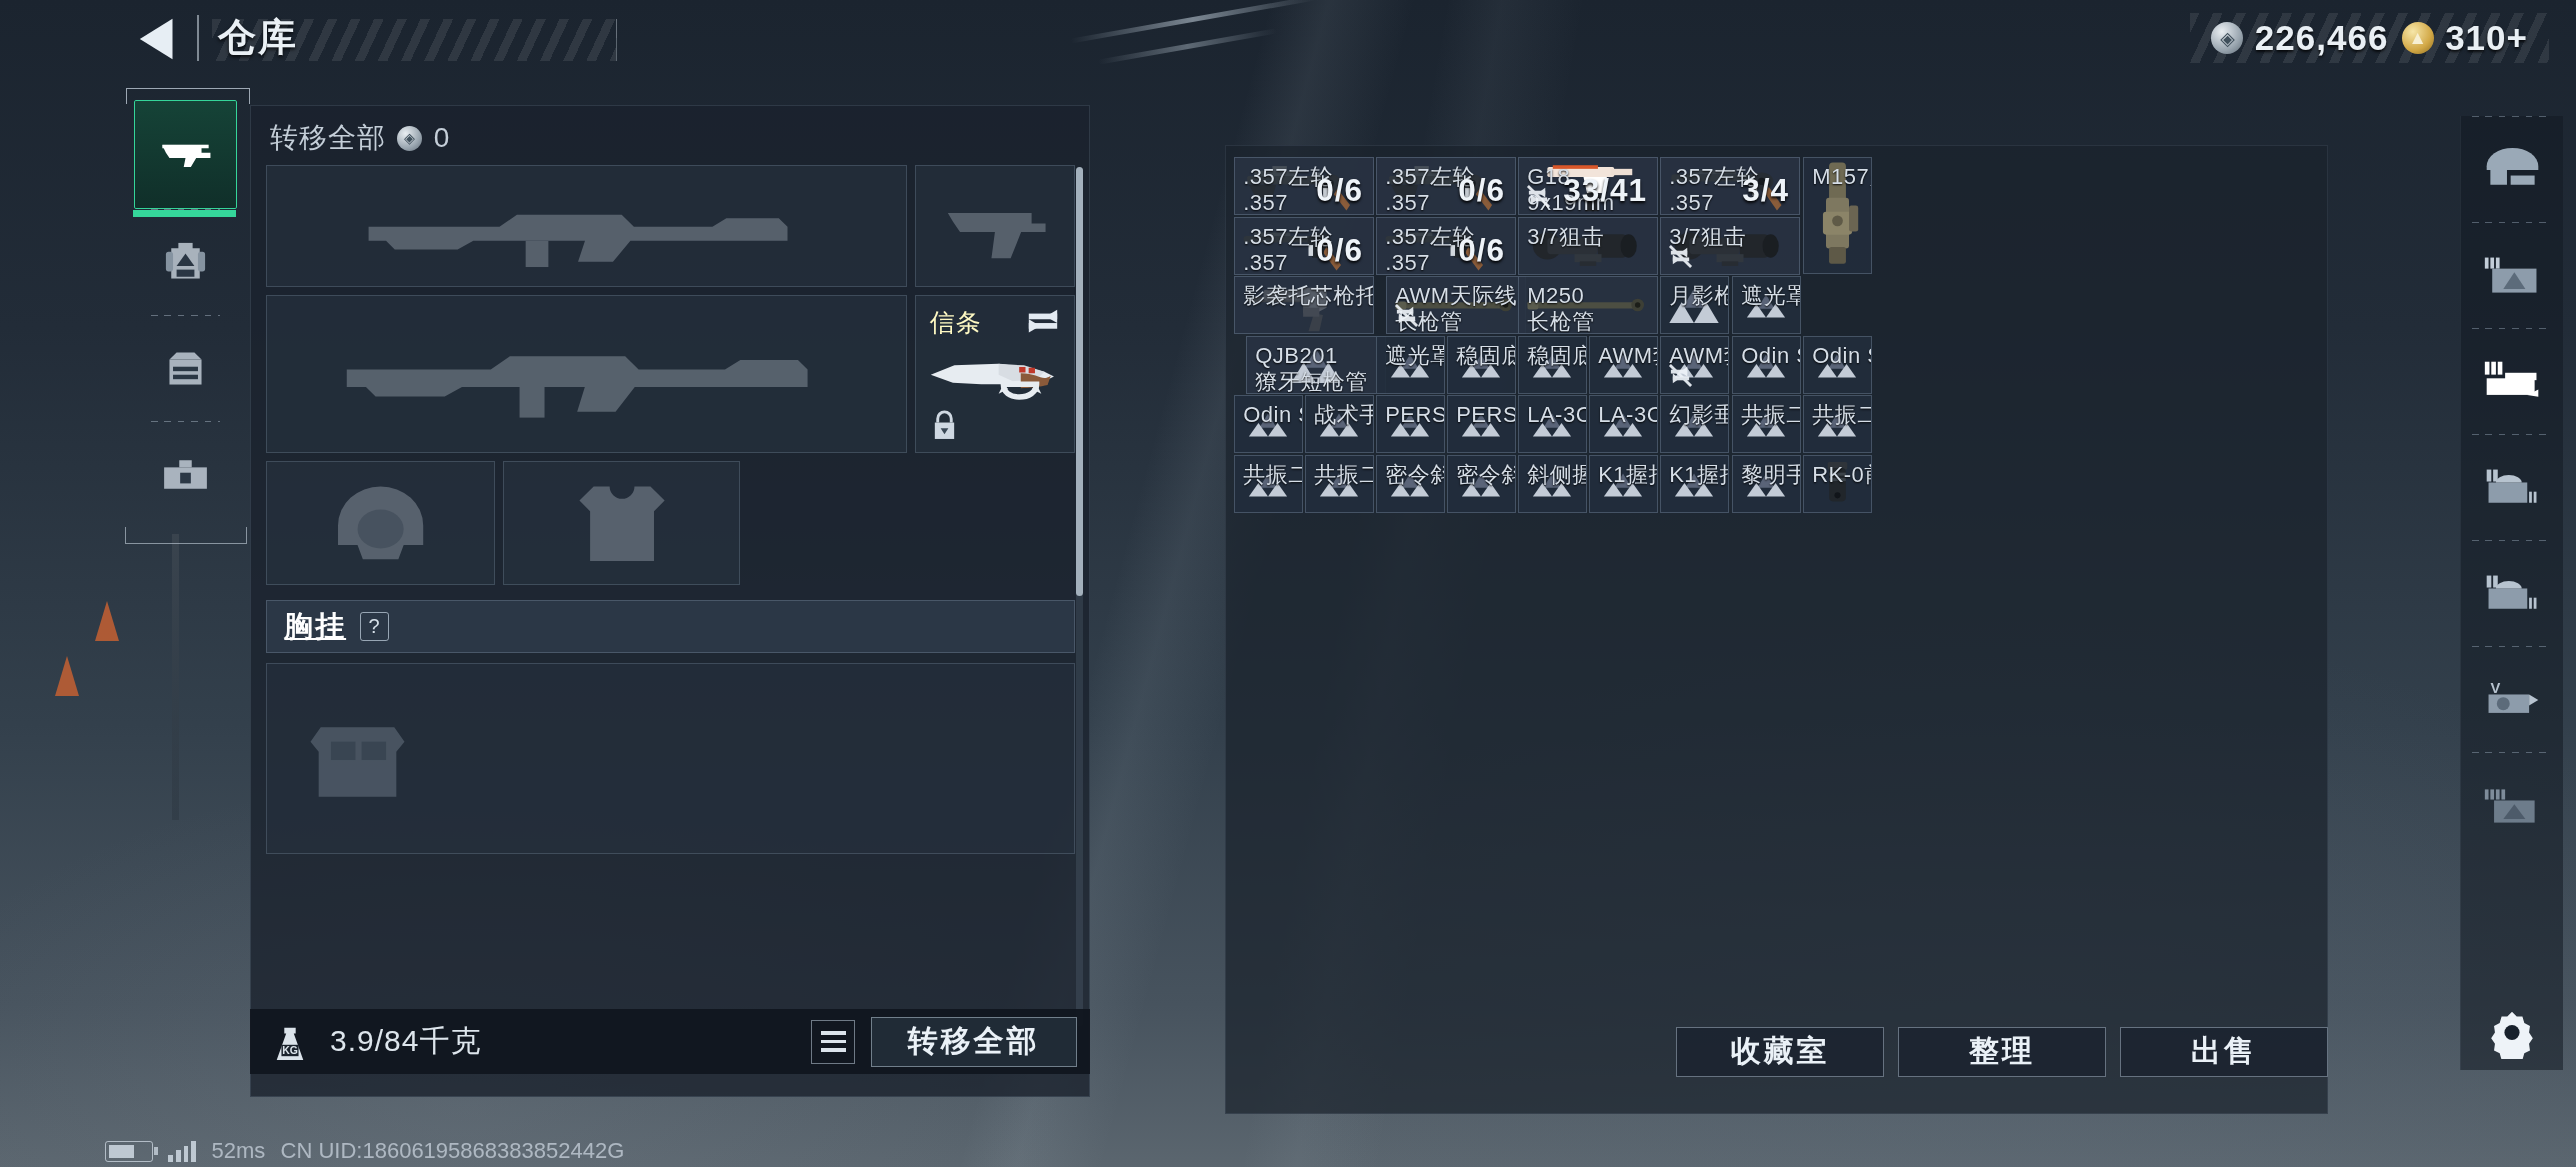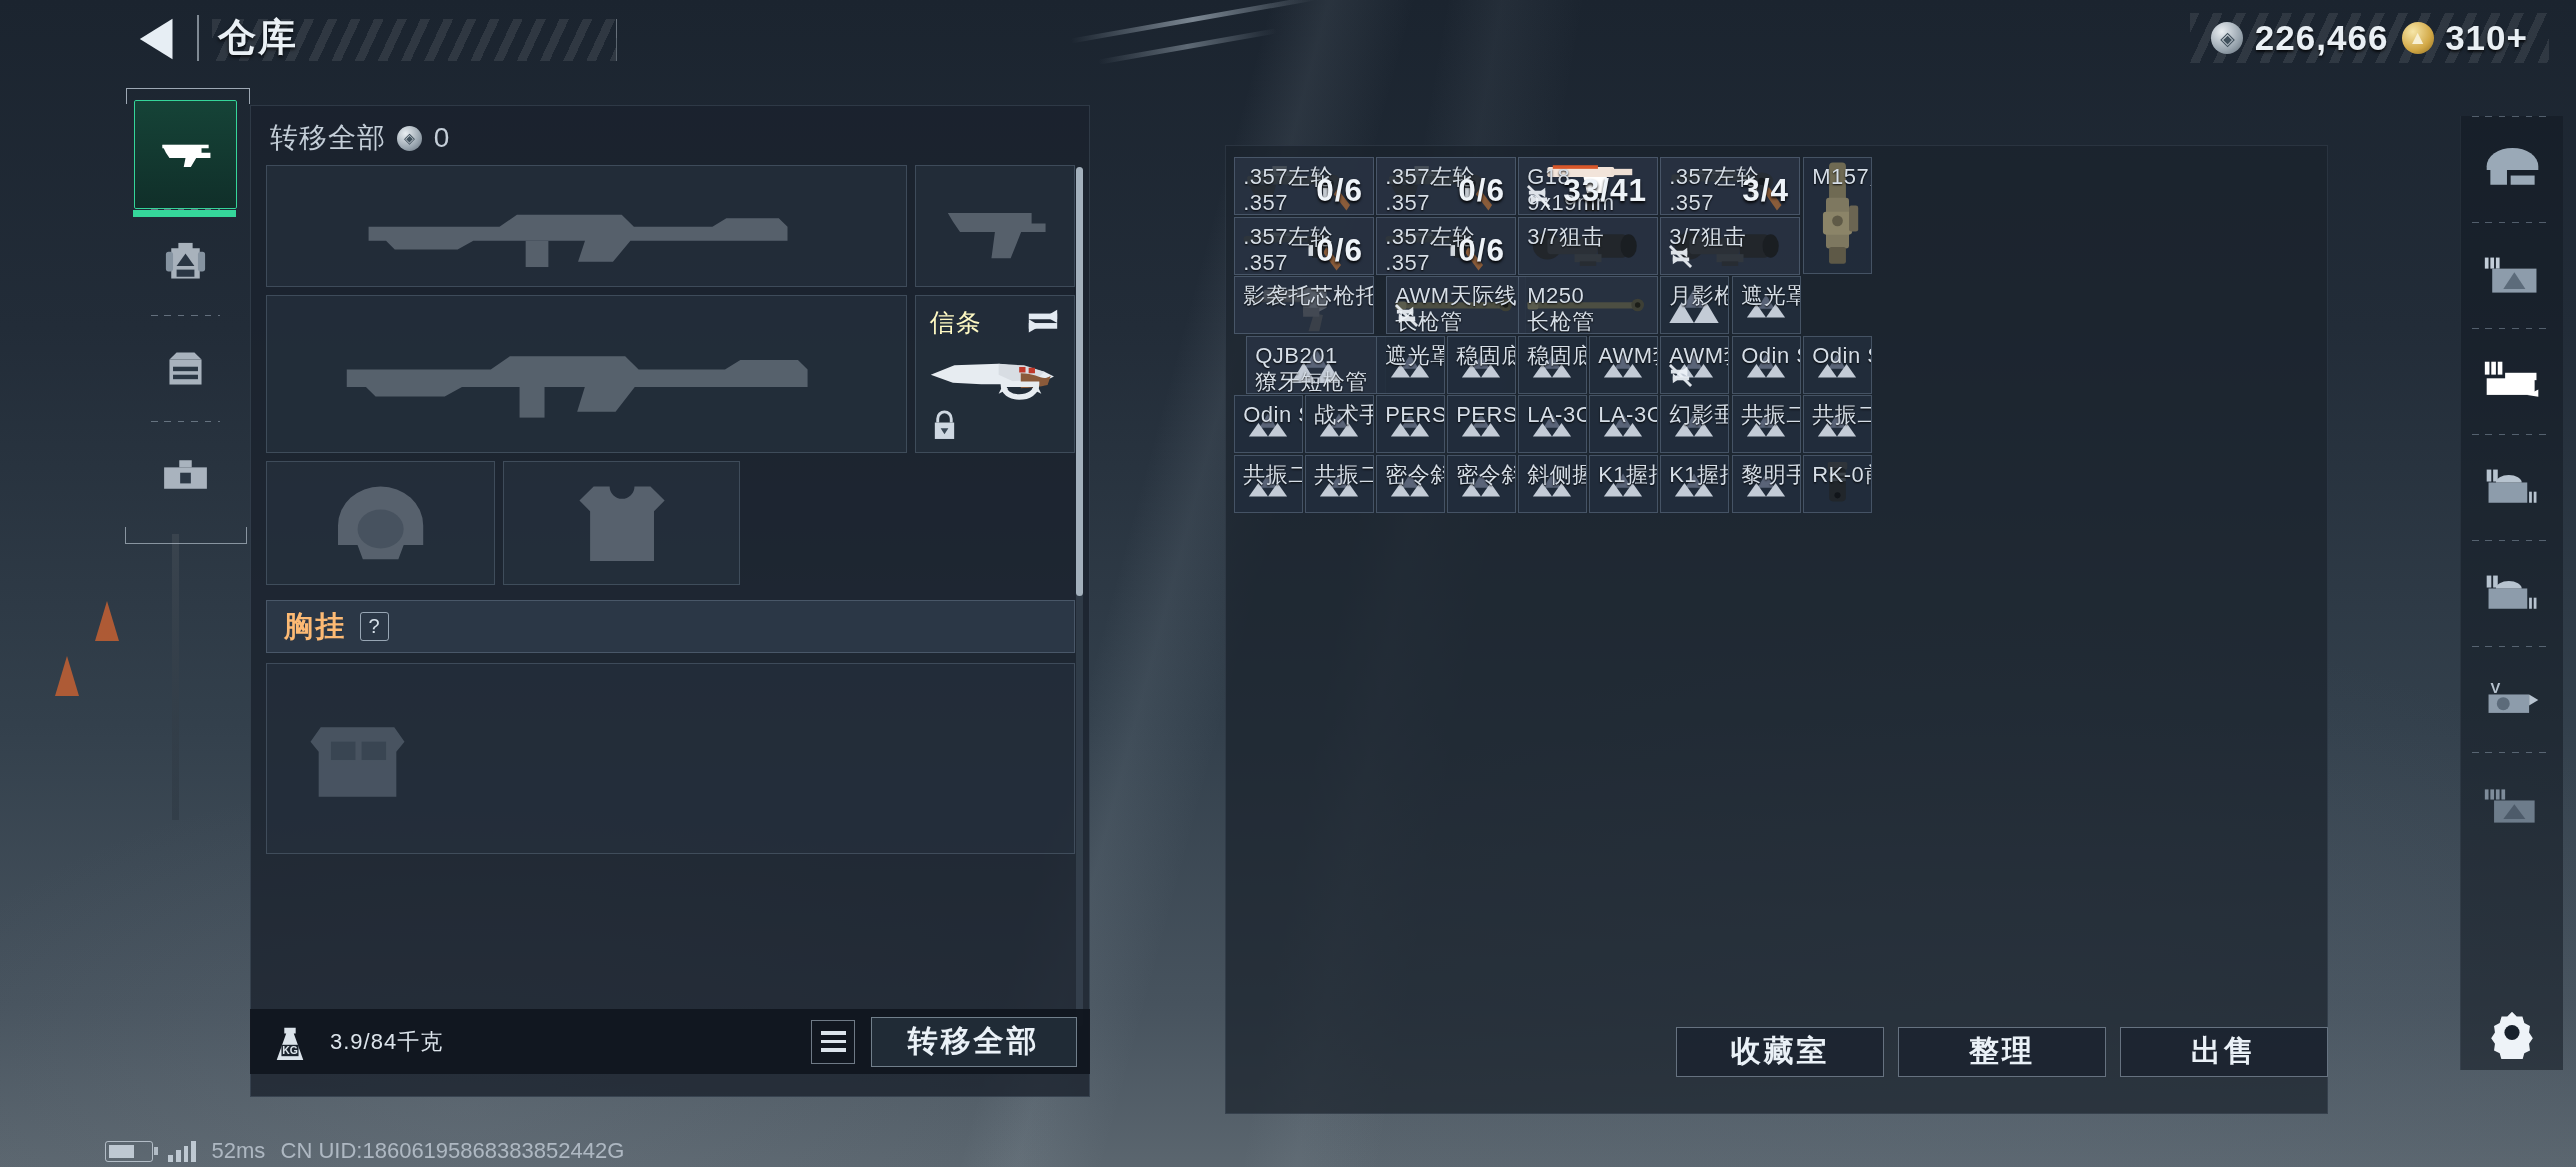--- a/index.html
+++ b/index.html
@@ -140,40 +140,40 @@
     position:absolute; left:13.4px; top:9.5px; font-size:25px; color:#fef9c3; letter-spacing:1px;
   }
   #knife-swap { position:absolute; right:13.4px; top:9.5px; width:36px; height:29px; cursor:pointer; }
   #knife-lock { position:absolute; left:13.4px; bottom:11.4px; width:29px; height:32px; }
   #knife-img { position:absolute; left:9.5px; top:52px; width:90%; height:114px; }
   #chest-header {
     position:absolute; left:0; right:0; height:53px;
     background:rgba(44,58,72,0.9); border:1px solid rgba(130,150,170,0.35);
     display:flex; align-items:center; padding:0 17px; gap:13.4px;
   }
-  #chest-header .t { font-size:29px; font-weight:bold; color:#fdba74; letter-spacing:1.9px; }
+  #chest-header .t { font-size:29px; font-weight:bold; color:#ffffff; letter-spacing:1.9px;text-decoration:underline; }
   .qmark {
     width:29px; height:29px; border:1.9px solid rgba(200,214,226,.7); border-radius:2.9px;
     display:flex; align-items:center; justify-content:center; font-size:20px; color:#d6e0e9; cursor:pointer;
   }
   #lp-scrollbar {
     position:absolute; right:5.7px; top:61px; width:7.6px; height:859px;
     background:rgba(90,106,122,0.30); border-radius:3.8px; cursor:pointer;
   }
   #lp-scrollthumb {
     position:absolute; left:0; top:0; width:7.6px; height:429px;
     background:rgba(196,210,222,0.78); border-radius:3.8px;
   }
   #left-footer {
     position:absolute; left:250px; top:1009px; width:840px; height:65px;
     background:rgba(16,22,30,0.93);
     display:flex; align-items:center; z-index:5;
   }
   #weight-icon { width:38px; height:40px; margin-left:21px; }
-  #weight-text { font-size:22px; color:#dde5ec; margin-left:21px; letter-spacing:1px; }
+  #weight-text { font-size:30px; color:#dde5ec; margin-left:21px; letter-spacing:1px; }
   #list-toggle {
     width:44px; height:44px; margin-left:auto; border:1.9px solid rgba(190,204,218,.55);
     display:flex; align-items:center; justify-content:center; cursor:pointer; flex-direction:column; gap:4.8px;
   }
   #list-toggle i { display:block; width:25px; height:3.8px; background:#dce4ec; }
   #transfer-all {
     width:206px; height:50px; margin:0 13.4px 0 15.3px;
     background:rgba(34,44,56,0.95);
     border:1px solid rgba(180,196,210,0.55);
     display:flex; align-items:center; justify-content:center;

